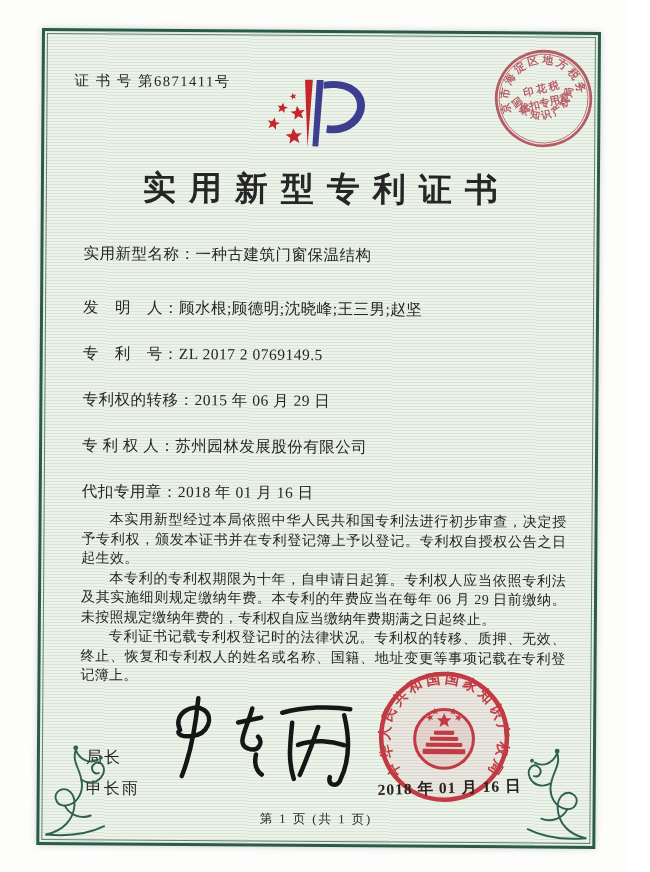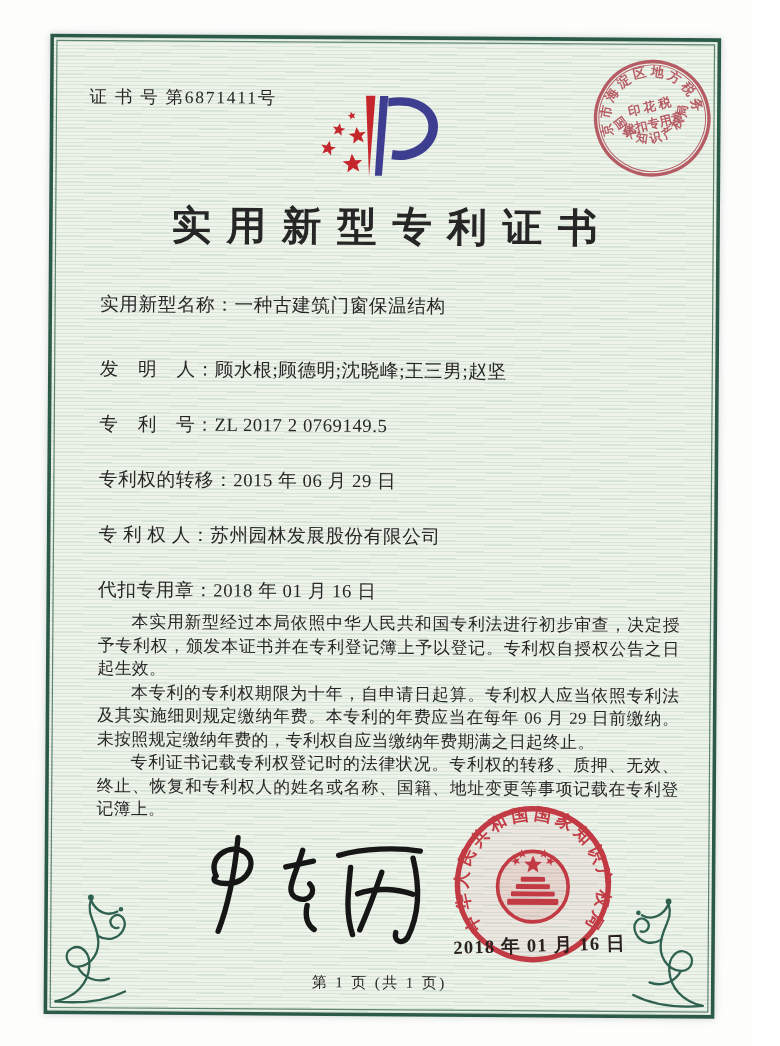--- a/index.html
+++ b/index.html
@@ -109,20 +109,24 @@
         <span class="field-label">代扣专用章：</span><span>2018 年 01 月 16 日</span>
       </div>
     </div>
 
     <div class="paragraphs">
       <p>本实用新型经过本局依照中华人民共和国专利法进行初步审查，决定授予专利权，颁发本证书并在专利登记簿上予以登记。专利权自授权公告之日起生效。</p>
       <p>本专利的专利权期限为十年，自申请日起算。专利权人应当依照专利法及其实施细则规定缴纳年费。本专利的年费应当在每年 06 月 29 日前缴纳。未按照规定缴纳年费的，专利权自应当缴纳年费期满之日起终止。</p>
       <p>专利证书记载专利权登记时的法律状况。专利权的转移、质押、无效、终止、恢复和专利权人的姓名或名称、国籍、地址变更等事项记载在专利登记簿上。</p>
     </div>
 
+    <div class="director">
+      <div>局长</div>
+      <div>申长雨</div>
+    </div>
 
     <svg class="signature" width="200" height="95" viewBox="0 0 200 95">
       <g fill="none" stroke="#161616" stroke-width="4.5" stroke-linecap="round" stroke-linejoin="round">
         <path d="M22,38 C14,22 34,10 46,18 C56,25 50,42 34,44 C24,45 17,42 22,38"></path>
         <path d="M40,6 C38,28 34,58 24,84"></path>
         <path d="M80,30 L103,25"></path>
         <path d="M94,16 C88,38 78,52 90,56 C100,60 106,50 100,44"></path>
         <path d="M98,62 C96,72 98,78 104,82"></path>
         <path d="M124,20 C145,14 172,13 192,16"></path>
         <path d="M134,30 C132,52 130,68 136,86"></path>

